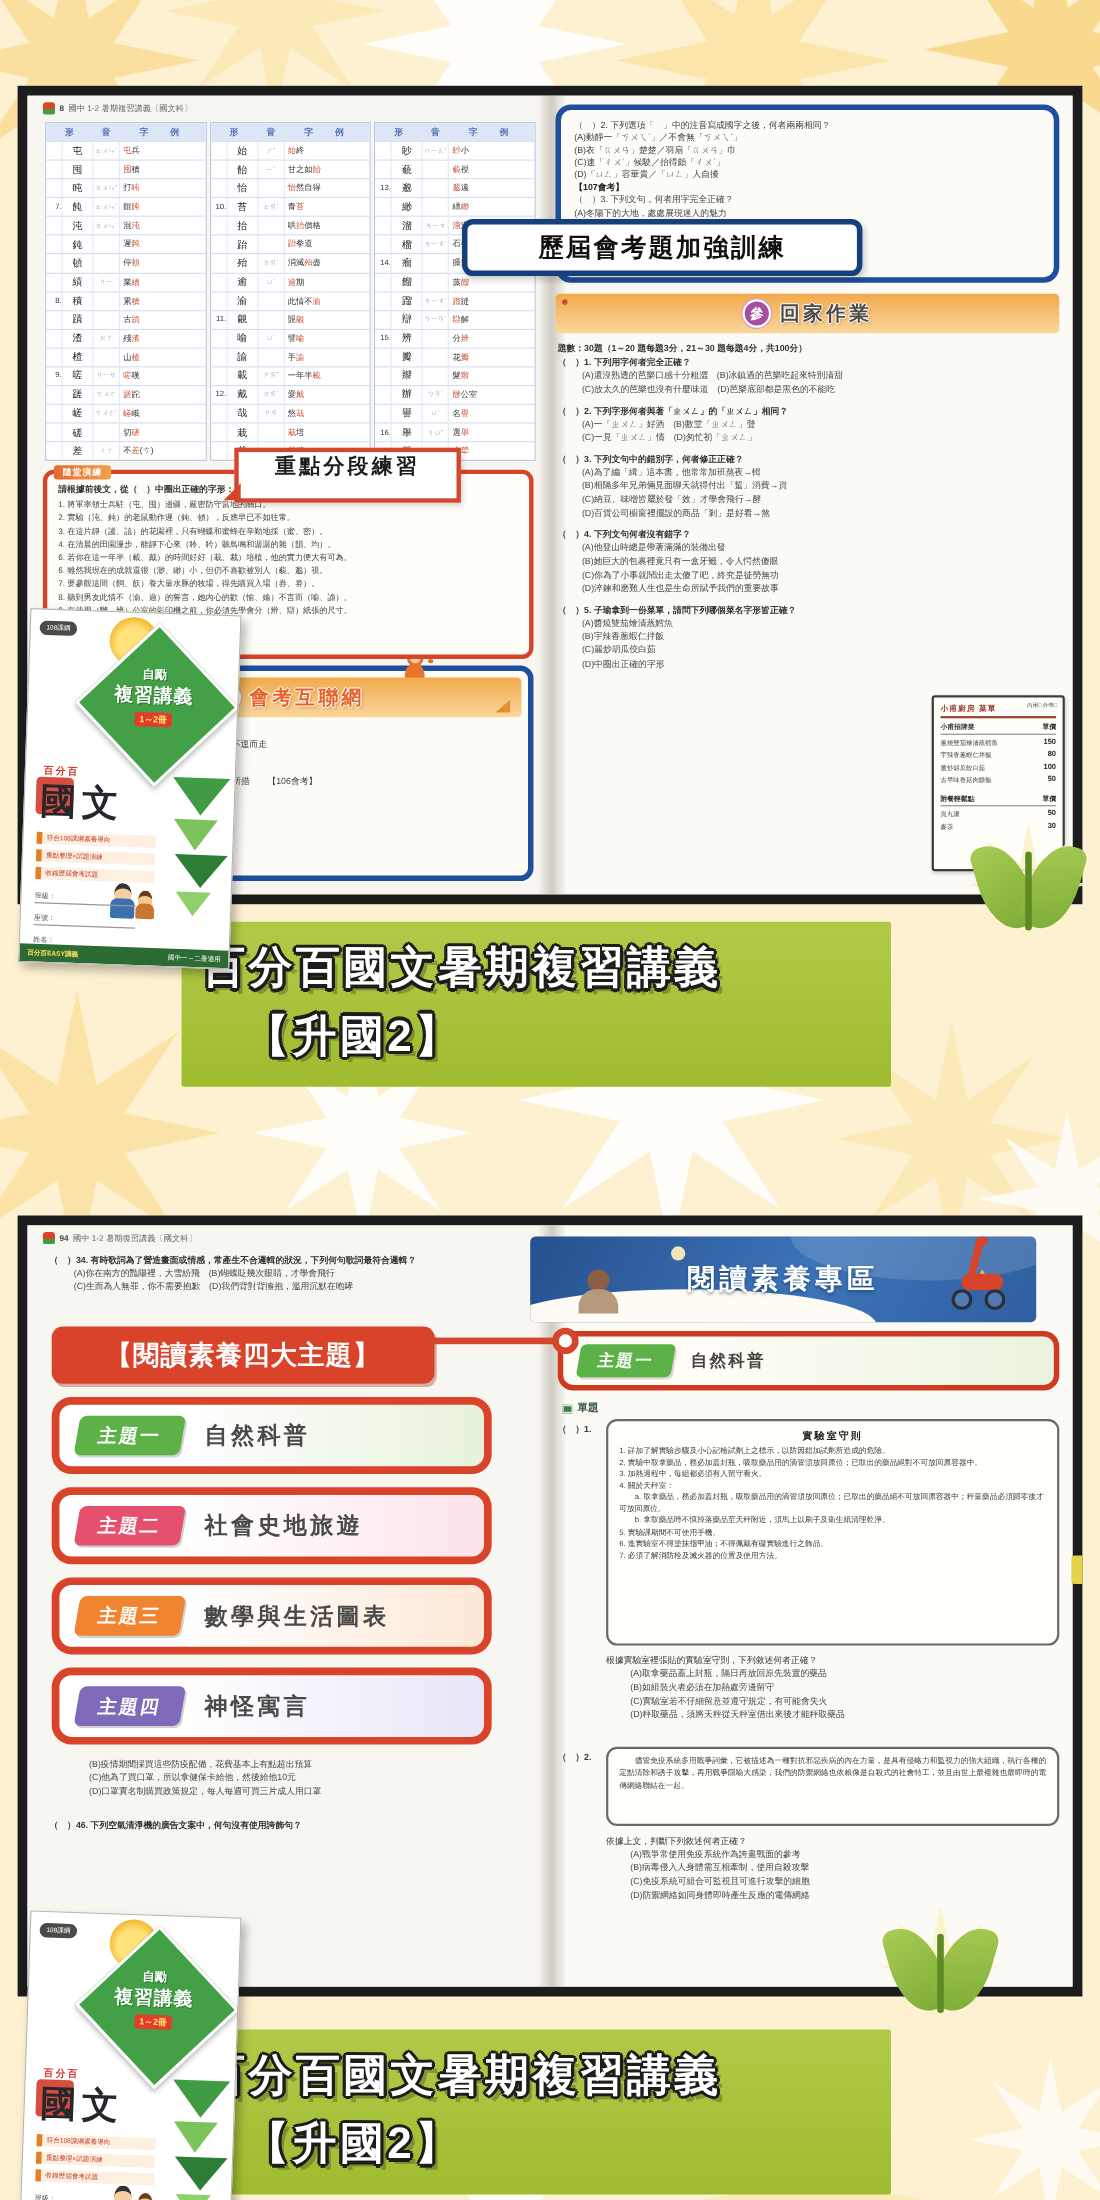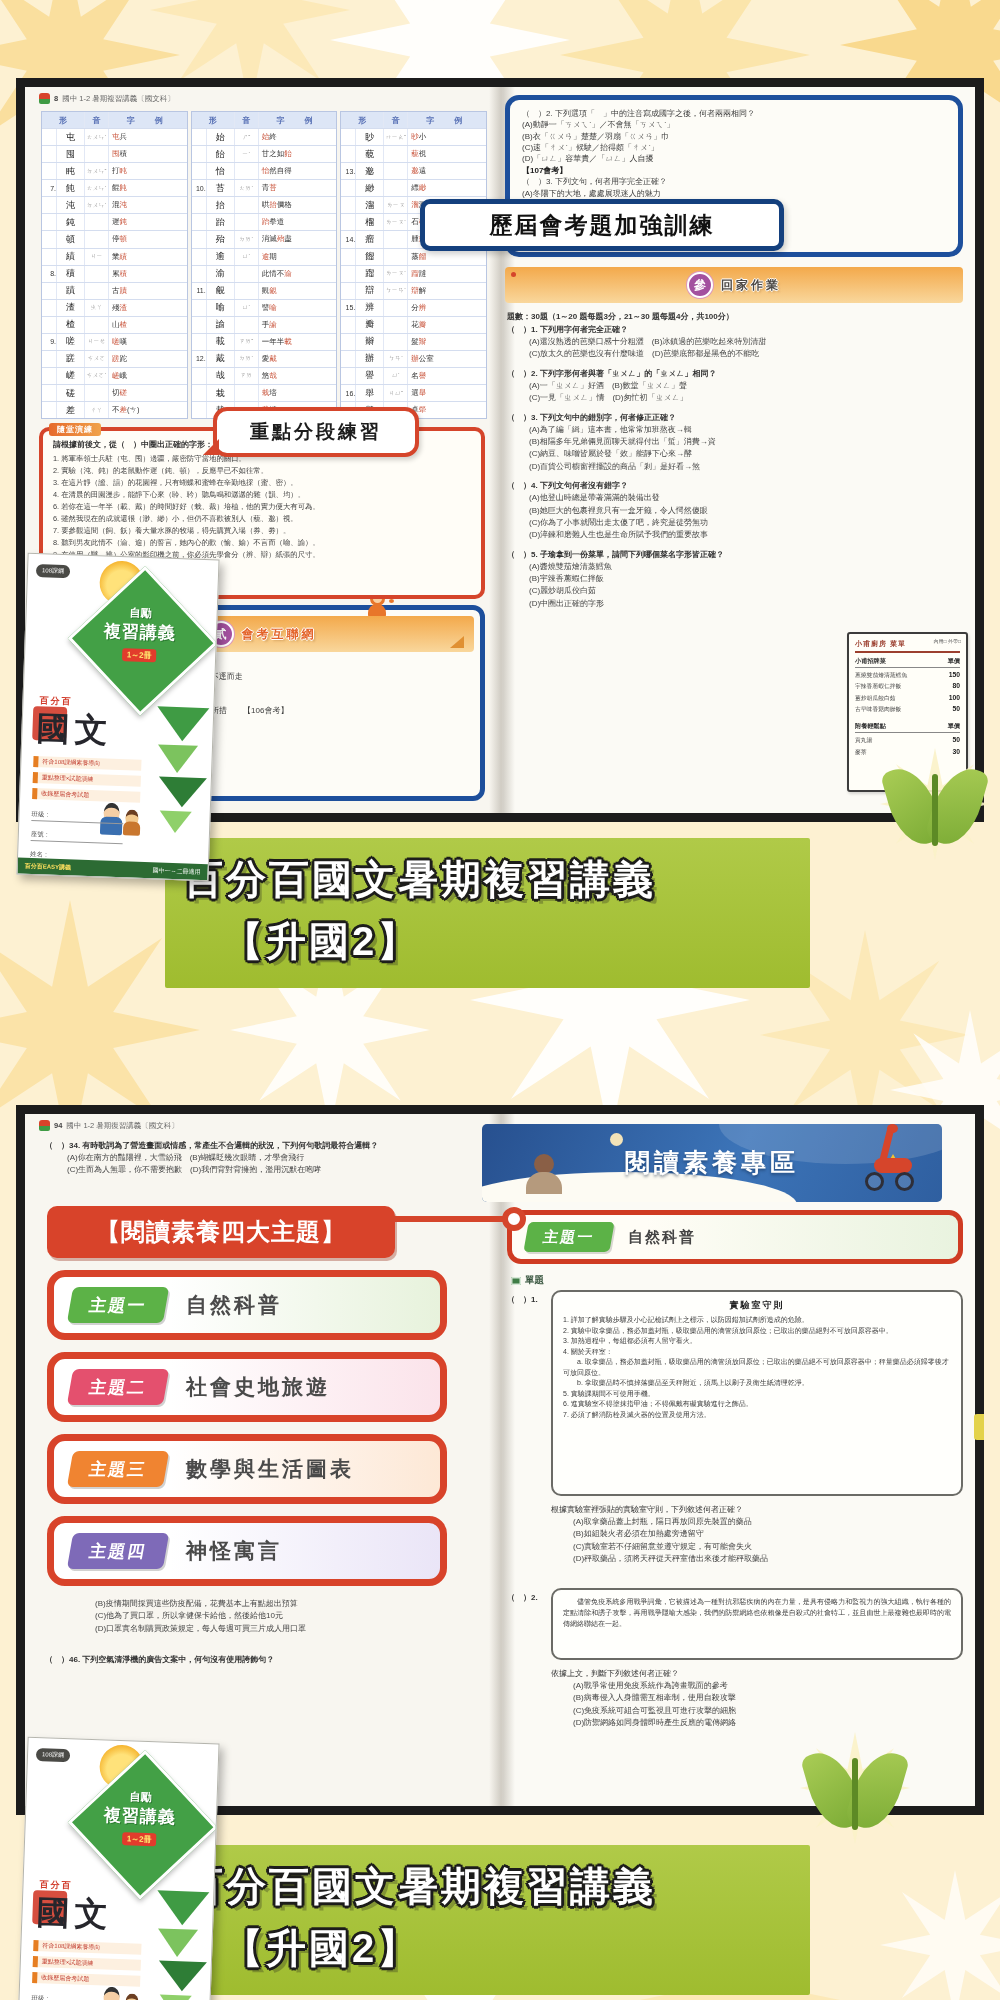--- a/index.html
+++ b/index.html
@@ -30,35 +30,35 @@
   .h1{width:42px;flex:none;text-align:center;justify-content:center}
   .h2{width:24px;flex:none;justify-content:center}
   .h3{flex:1;letter-spacing:6px;justify-content:center}
   .rd{color:#c9543b}
   
   .redbox{position:absolute;border:4px solid #d5452b;border-radius:10px;background:#fffdf7;box-sizing:border-box;padding:8px 10px 4px;z-index:3}
   .rtag{position:absolute;left:6px;top:-8px;background:linear-gradient(90deg,#e66a2c,#f0a24a);color:#fff;
         font-size:8px;font-weight:bold;padding:1px 8px;border-radius:3px;letter-spacing:1px}
   .pintro{font-size:8px;font-weight:bold;color:#333;margin-bottom:3px}
   .pline{font-size:7.4px;color:#444;line-height:1.62;white-space:nowrap;overflow:hidden}
-  .callout{position:absolute;background:#fff;border:4px solid #d5452b;border-radius:14px;z-index:6;
-           display:flex;align-items:center;justify-content:center;font-weight:900;color:#1c1c1c;
+  .callout{position:absolute;background:#fff;border:4px solid #d5452b;border-radius:0;z-index:6;
+           display:flex;justify-content:center;font-weight:900;color:#1c1c1c;
            box-shadow:2px 3px 5px rgba(0,0,0,.18)}
   .callout::after{content:'';position:absolute;left:-14px;bottom:-2px;width:16px;height:16px;background:#d5452b;
            clip-path:polygon(100% 0,100% 100%,0 100%)}
   
   .bluebox{position:absolute;border:5px solid #1d4f9c;border-radius:14px;background:#fdfcf7;box-sizing:border-box;padding:8px 12px;z-index:2}
   .bln{font-size:8px;color:#3c3c3c;line-height:1.42;white-space:nowrap;overflow:hidden}
   .bln.rgt{font-weight:bold;color:#222}
   .obanner{position:absolute;height:36px;border-radius:4px;background:linear-gradient(180deg,#f3a94b,#f9d79c);
            display:flex;align-items:center;justify-content:center;gap:8px;z-index:3}
   .obanner::before{content:'';position:absolute;left:6px;top:5px;width:5px;height:5px;border-radius:50%;background:#d5452b}
   .badge{width:22px;height:22px;border-radius:50%;background:#a3509f;border:2px solid #fff;box-shadow:0 0 0 1px #d9b;color:#fff;
          font-size:12px;font-weight:900;display:flex;align-items:center;justify-content:center;flex:none}
-  .obt{font-size:12px;font-weight:900;letter-spacing:3px;color:#e4642a;
+  .obt{font-size:18px;font-weight:900;letter-spacing:3px;color:#e4642a;
        text-shadow:1px 0 #fff,-1px 0 #fff,0 1px #fff,0 -1px #fff,2px 2px 2px rgba(120,60,0,.25)}
   .fold{position:absolute;right:10px;bottom:4px;width:14px;height:12px;background:#e09032;clip-path:polygon(0 100%,100% 0,100% 100%)}
   .monkey{position:absolute;width:26px;height:32px}
   .monkey .mb{position:absolute;left:4px;top:10px;width:18px;height:20px;background:#e8762a;border-radius:45%}
   .monkey .mh{position:absolute;left:6px;top:-2px;width:15px;height:14px;background:#e8762a;border-radius:50%;box-shadow:-4px 2px 0 -5px #e8762a,14px 2px 0 -5px #e8762a}
   .monkey .mf{position:absolute;left:9px;top:1px;width:9px;height:8px;background:#f8cfa0;border-radius:50%}
   .label-big{position:absolute;background:#fff;border:5px solid #14407e;border-radius:10px;z-index:7;
              display:flex;align-items:center;justify-content:center;font-weight:900;color:#111;
              box-shadow:2px 3px 6px rgba(0,0,0,.2)}
   .qstem{font-size:8px;color:#333;font-weight:bold;line-height:1.5;margin-top:7px}
@@ -571,21 +571,21 @@
     <div id="hwQuestions" class="abs" style="left:482px;top:230px;width:336px">
         <div class="qstem">（　）1. 下列用字何者完全正確？</div>
         <div class="qopt">(A)還沒熟透的芭樂口感十分粗澀　(B)冰鎮過的芭樂吃起來特別清甜</div>
         <div class="qopt">(C)放太久的芭樂也沒有什麼味道　(D)芭樂底部都是黑色的不能吃</div>
         <div class="qstem">（　）2. 下列字形何者與著「ㄓㄨㄥ」的「ㄓㄨㄥ」相同？</div>
         <div class="qopt">(A)一「ㄓㄨㄥ」好酒　(B)數堂「ㄓㄨㄥ」聲</div>
         <div class="qopt">(C)一見「ㄓㄨㄥ」情　(D)匆忙初「ㄓㄨㄥ」</div>
         <div class="qstem">（　）3. 下列文句中的錯別字，何者修正正確？</div>
         <div class="qopt">(A)為了編「緝」這本書，他常常加班熬夜→輯</div>
         <div class="qopt">(B)相隔多年兄弟倆見面聊天就得付出「蜇」消費→資</div>
-        <div class="qopt">(C)納豆、味噌皆屬於發「效」能靜下心來→酵</div>
+        <div class="qopt">(C)納豆、味噌皆屬於發「效」才學會飛行→酵</div>
         <div class="qopt">(D)百貨公司櫥窗裡擺設的商品「剎」是好看→煞</div>
         <div class="qstem">（　）4. 下列文句何者沒有錯字？</div>
         <div class="qopt">(A)他登山時總是帶著滿滿的裝備出發</div>
         <div class="qopt">(B)她巨大的包裹裡竟只有一盒牙籤，令人愕然傻眼</div>
         <div class="qopt">(C)你為了小事就鬧出走太傻了吧，終究是徒勞無功</div>
         <div class="qopt">(D)淬鍊和磨難人生也是生命所賦予我們的重要故事</div>
         <div class="qstem">（　）5. 子瑜拿到一份菜單，請問下列哪個菜名字形皆正確？</div>
         <div class="qopt">(A)醬燒雙茄燴清蒸鱈魚</div>
         <div class="qopt">(B)宇辣香蔥蝦仁拌飯</div>
         <div class="qopt">(C)麗炒胡瓜佼白茹</div>
@@ -663,21 +663,21 @@
           <div class="qopt">(A)你在南方的豔陽裡，大雪紛飛　(B)蝴蝶眨幾次眼睛，才學會飛行</div>
           <div class="qopt">(C)生而為人無罪，你不需要抱歉　(D)我們背對背擁抱，濫用沉默在咆哮</div>
         </div>
     </div>
 
     <div class="themesTitle" style="left:22px;top:92px;width:348px;height:52px">
       <span>【閱讀素養四大主題】</span>
     </div>
     <div id="themeRows"></div>
 
-    <div id="afterLines" class="abs" style="left:48px;top:484px;width:430">
+    <div id="afterLines" class="abs" style="left:34px;top:484px;width:430">
         <div class="qopt">(B)疫情期間採買這些防疫配備，花費基本上有點超出預算</div>
         <div class="qopt">(C)他為了買口罩，所以拿健保卡給他，然後給他10元</div>
         <div class="qopt">(D)口罩實名制購買政策規定，每人每週可買三片成人用口罩</div>
       </div>
     <div class="abs" style="left:20px;top:540px;width:444px">
       <div class="qstem" style="margin-top:0">（　）46. 下列空氣清淨機的廣告文案中，何句沒有使用誇飾句？</div>
     </div>
 
     <div class="rbanner" style="left:457px;top:10px;width:460px;height:78px">
       <div class="rbt">閱讀素養專區</div>

